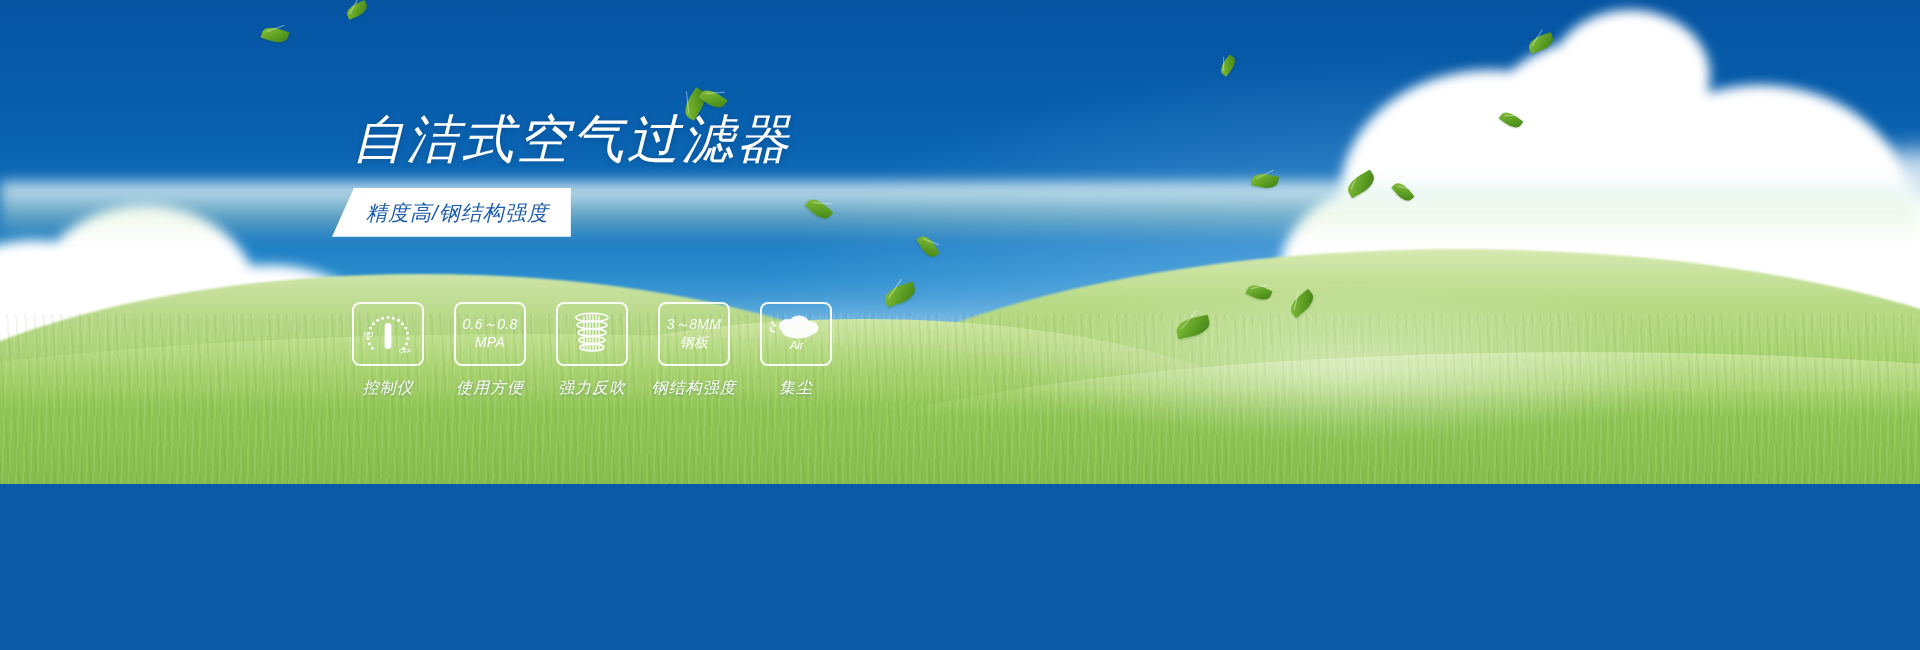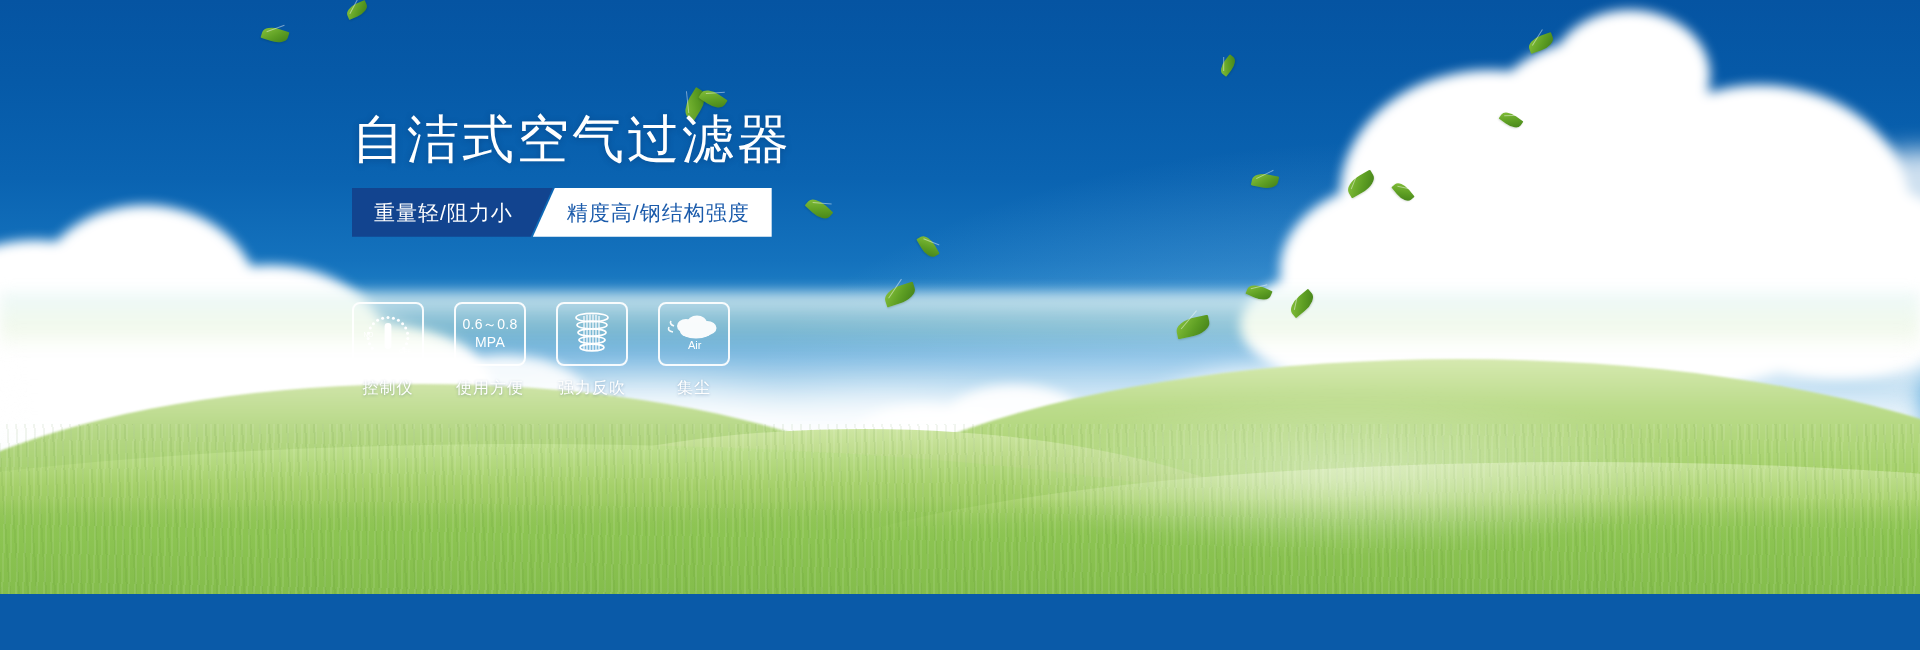--- a/index.html
+++ b/index.html
@@ -4,22 +4,23 @@
 <style>
   * { margin:0; padding:0; box-sizing:border-box; }
   html,body { width:1920px; height:650px; overflow:hidden; }
   body {
     font-family:"Liberation Sans","DejaVu Sans",sans-serif;
     background:#0a5aa8;
   }
 
   .banner {
     position:relative;
-    width:1920px; height:594px;
+    width:1920px; height:484px;
     overflow:hidden;
+    font-style:italic;
   }
 
   
   .sky {
     position:absolute; inset:0;
     background:
       radial-gradient(ellipse 1100px 520px at 73% 78%, rgba(150,205,245,.55) 0%, rgba(120,185,235,0) 62%),
       linear-gradient(180deg,
         #0554a2 0%,
         #065aa8 14%,
@@ -257,21 +258,20 @@
   <div class="leaf" style="left:1392px;top:186px;width:22px;height:12px;transform:rotate(50deg);"></div>
   <div class="leaf" style="left:1528px;top:36px;width:26px;height:14px;transform:rotate(-20deg);"></div>
   <div class="leaf" style="left:1500px;top:114px;width:22px;height:12px;transform:rotate(36deg);"></div>
   <div class="leaf" style="left:1218px;top:60px;width:20px;height:11px;transform:rotate(-52deg);"></div>
 
   <div class="content">
 
     <div class="title">自洁式空气过滤器</div>
 
     <div class="badges">
-      <div class="badge badge-a">重量轻/阻力小</div>
       <div class="badge badge-b">精度高/钢结构强度</div>
     </div>
 
     <div class="features">
 
       <div class="feature">
         <div class="fbox">
           <span>
             <svg class="fsvg" width="54" height="44" viewBox="0 0 54 44">
               <g fill="#ffffff">
@@ -328,20 +328,27 @@
                 <line x1="24" y1="3.5" x2="24" y2="39.5"></line>
                 <line x1="27" y1="4" x2="27" y2="39"></line>
                 <line x1="30" y1="5" x2="30" y2="38"></line>
               </g>
             </svg>
           </span>
         </div>
         <div class="flabel">强力反吹</div>
       </div>
 
+      <div class="feature">
+        <div class="fbox">
+          <span class="ftxt">3～8MM</span>
+          <span class="ftxt">钢板</span>
+        </div>
+        <div class="flabel">钢结构强度</div>
+      </div>
 
       <div class="feature">
         <div class="fbox">
           <span>
             <svg class="fsvg" width="54" height="42" viewBox="0 0 54 42">
               <g fill="#ffffff" opacity=".95">
                 <ellipse cx="19" cy="13" rx="9" ry="7"></ellipse>
                 <ellipse cx="30" cy="10" rx="10" ry="7.5"></ellipse>
                 <ellipse cx="40" cy="15" rx="9.5" ry="7"></ellipse>
                 <ellipse cx="29" cy="18" rx="16" ry="7.5"></ellipse>

